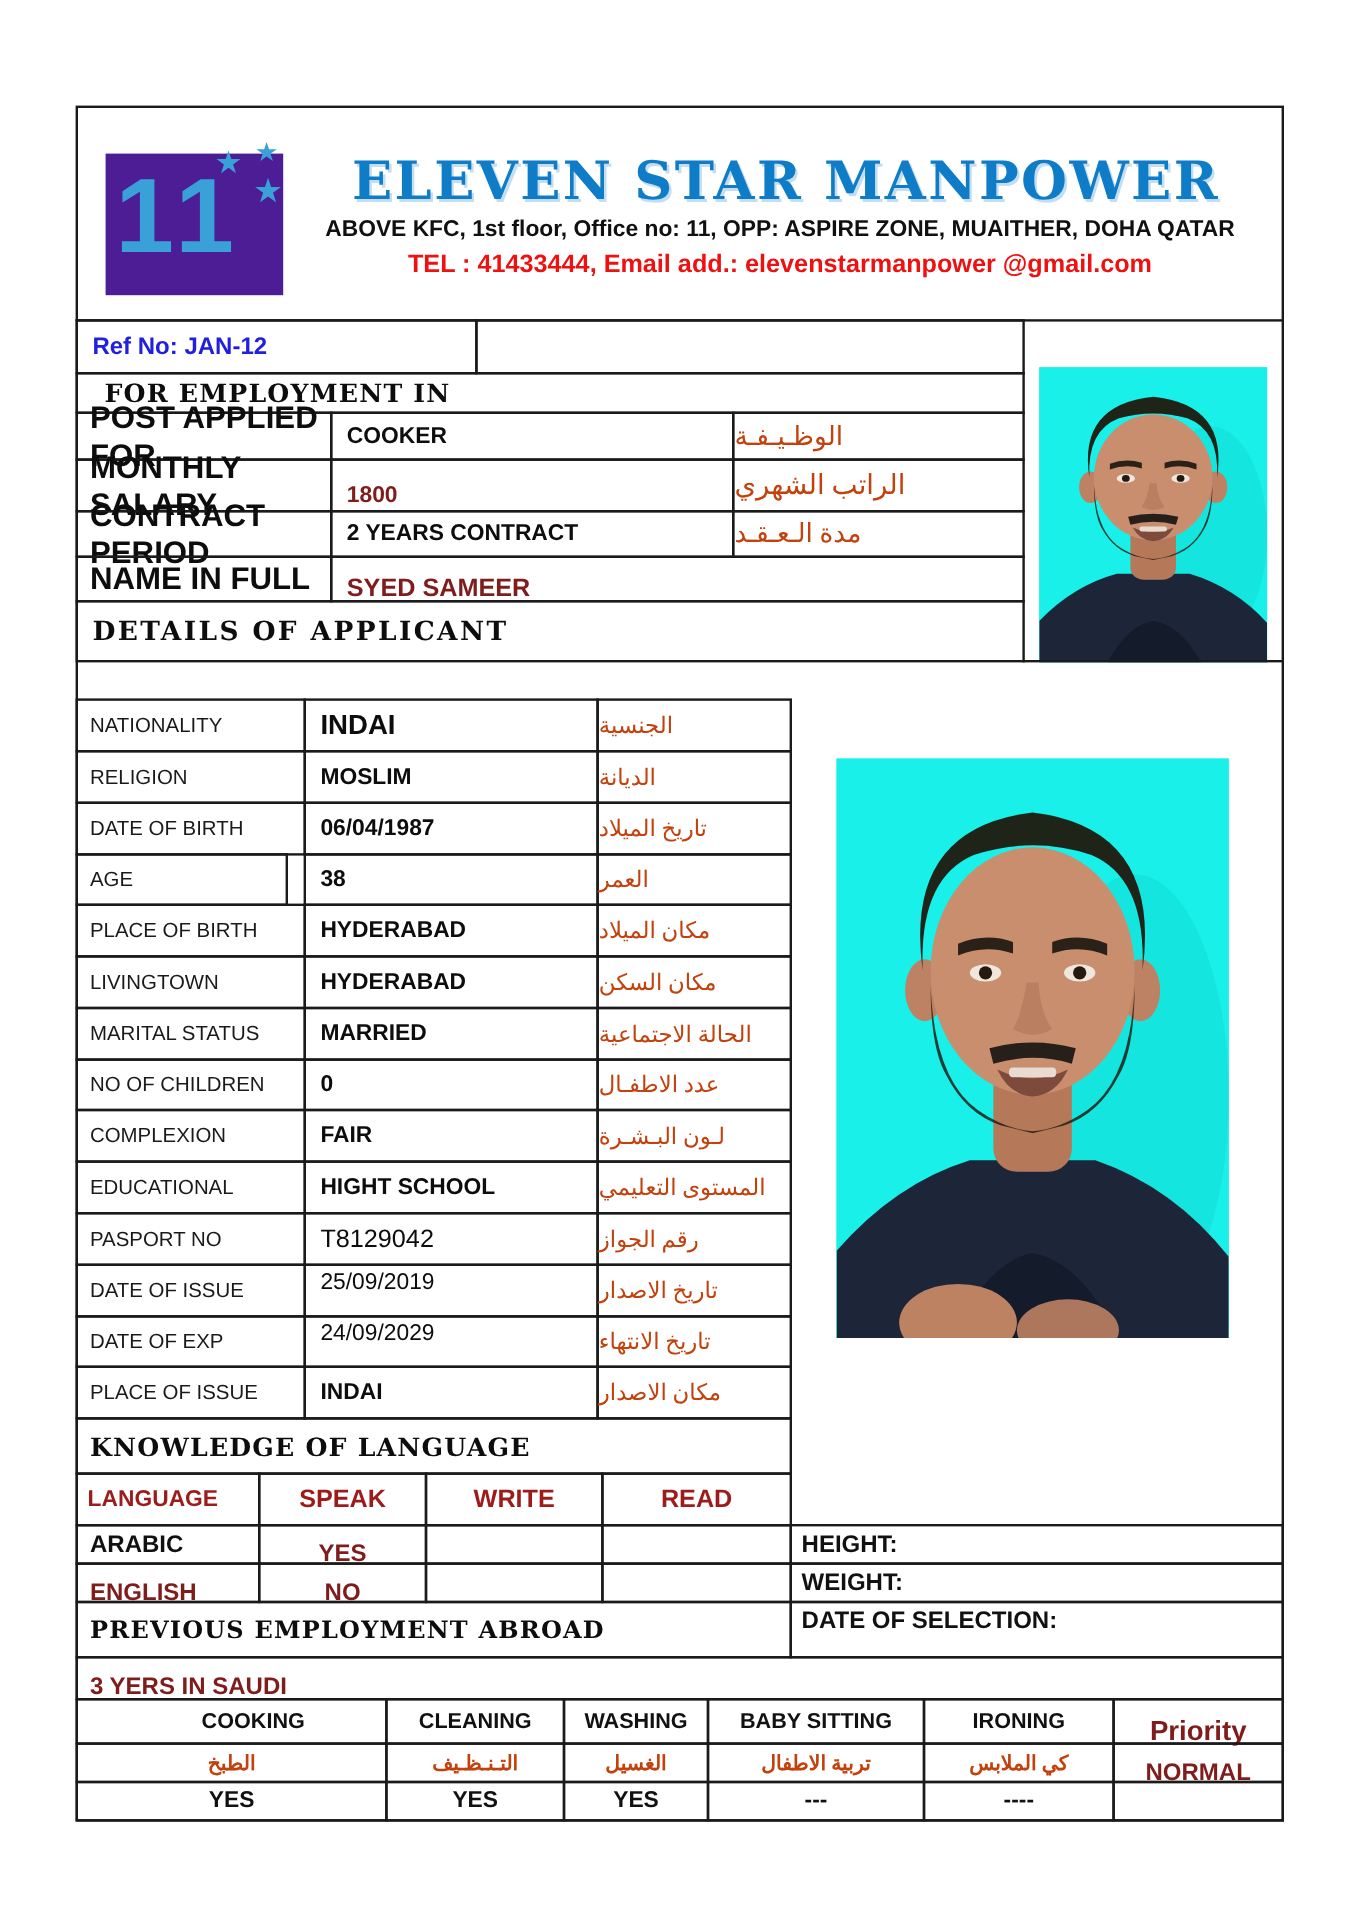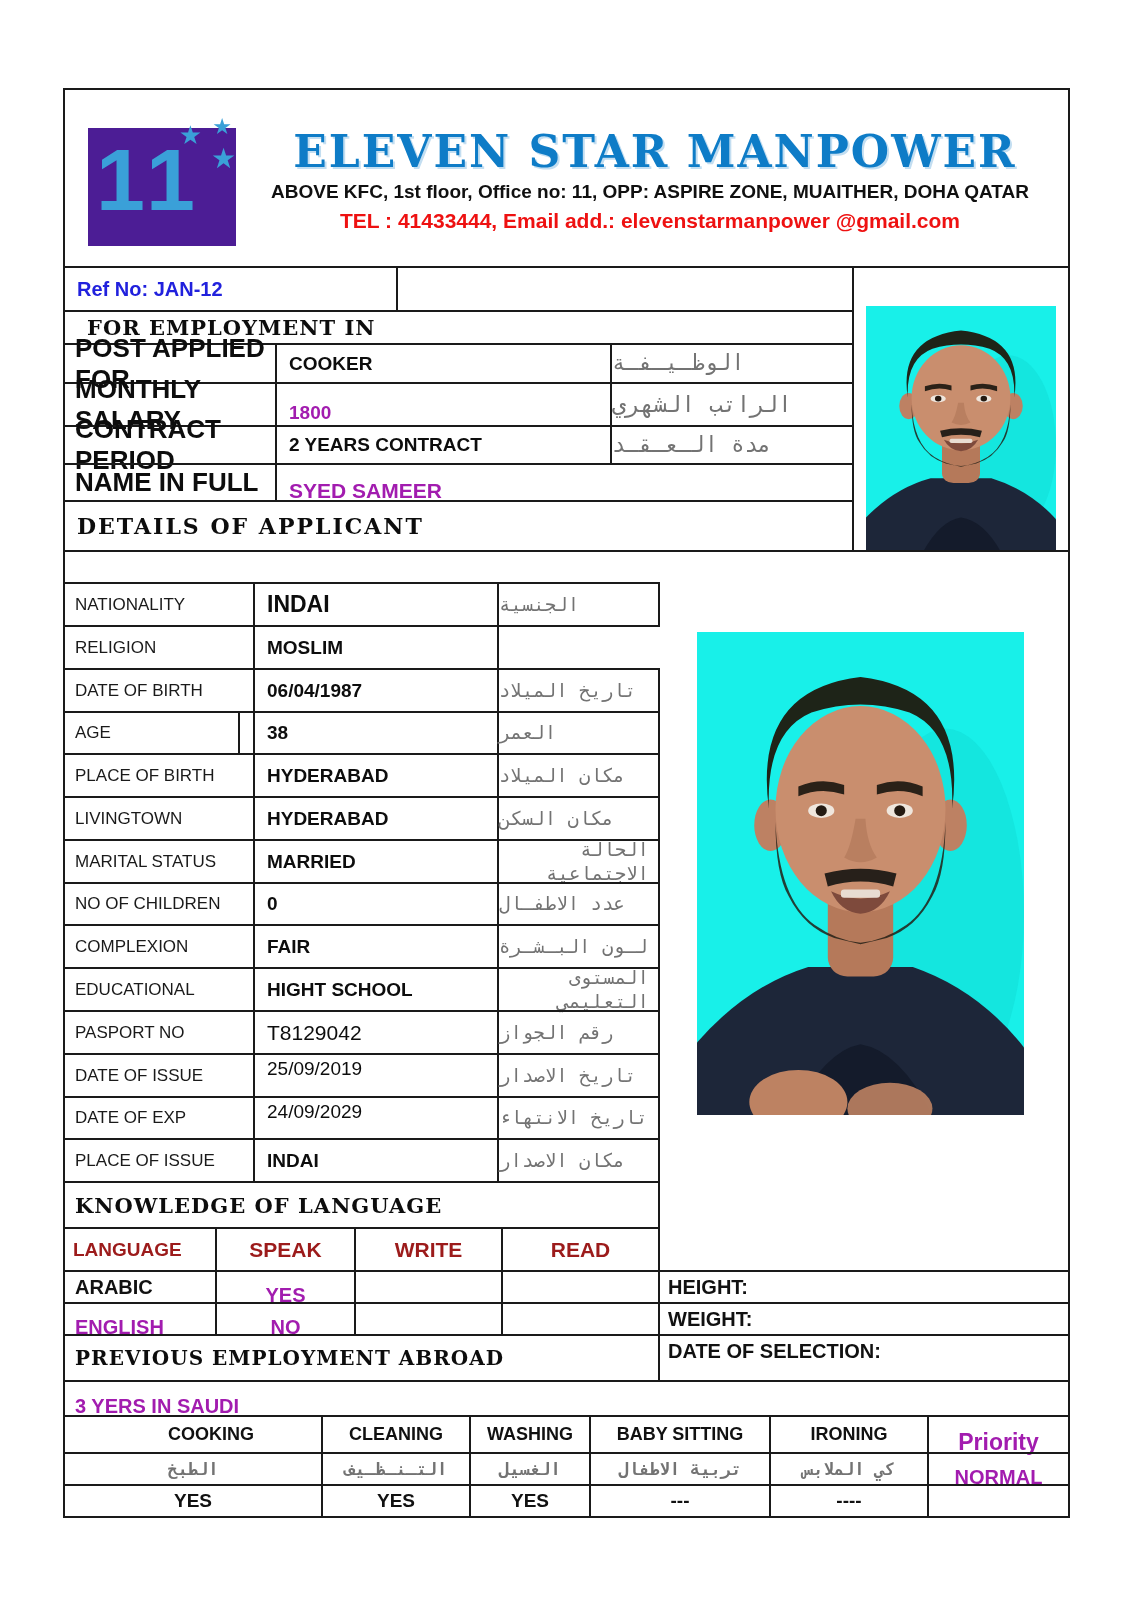--- a/index.html
+++ b/index.html
@@ -8,23 +8,23 @@
   .abs{position:absolute;}
   .cell{position:absolute;border:2px solid #1a1a1a;box-sizing:border-box;
         display:flex;align-items:center;}
   .hline{position:absolute;background:#1a1a1a;}
   .deco{font-family:"DejaVu Serif",serif;font-weight:700;letter-spacing:1px;color:#0d0d0d;}
   .lbl-bold{font-weight:700;font-size:26px;padding-left:10px;color:#0d0d0d;}
   .lbl-reg{font-weight:400;font-size:17px;padding-left:10px;color:#1a1a1a;}
   .val{font-weight:700;font-size:19px;padding-left:12px;color:#0d0d0d;}
   .val-big{font-size:23px;}
   .val-thin{font-weight:400;font-size:19px;}
-  .ara{justify-content:flex-end;padding-right:9px;font-size:19px;color:#737373;
-       font-family:Liberation Mono, monospace;direction:rtl;}
-  .red{color:#a21caf;margin-top:16px;}
+  .ara{justify-content:flex-end;padding-right:9px;font-size:19px;color:#c2410c;
+       font-family:Liberation Serif, serif;direction:rtl;}
+  .red{color:#7f1d1d;margin-top:16px;}
   .blue{color:#2121dd;}
   .maroon{color:#9c1b1b;}
   .center{justify-content:center;padding-left:0;}
   .title{font-family:"DejaVu Serif",serif;font-weight:700;font-size:44px;color:#0e7cc7;
          letter-spacing:2px;text-shadow:2px 2px 0 rgba(14,124,199,0.25);text-align:center;}
   .addr{font-weight:700;font-size:19px;color:#101010;text-align:center;}
   .tel{font-weight:700;font-size:21px;color:#ee1111;text-align:center;}
   .logo{position:absolute;left:88px;top:128px;width:148px;height:118px;background:#4c1d95;}
   .logo .ones{position:absolute;left:8px;top:8px;font-weight:700;font-size:88px;line-height:1;
         color:#3aa0d8;letter-spacing:6px;font-family:"Liberation Sans",sans-serif;}
@@ -134,20 +134,23 @@
     </div>
   <div class="cell ara" style="left:497px;top:582px;width:163px;height:45px;">
     <span>الجنسية</span>
     </div>
 
   <div class="cell" style="left:63px;top:625px;width:192px;height:45px;">
     <span class="lbl-reg">RELIGION</span>
     </div>
   <div class="cell" style="left:253px;top:625px;width:246px;height:45px;">
     <span class="val">MOSLIM</span>
+    </div>
+  <div class="cell ara" style="left:497px;top:625px;width:163px;height:45px;">
+    <span>الديانة</span>
     </div>
 
   <div class="cell" style="left:63px;top:668px;width:192px;height:45px;">
     <span class="lbl-reg">DATE OF BIRTH</span>
     </div>
   <div class="cell" style="left:253px;top:668px;width:246px;height:45px;">
     <span class="val">06/04/1987</span>
     </div>
   <div class="cell ara" style="left:497px;top:668px;width:163px;height:45px;">
     <span>تاريخ الميلاد</span>

